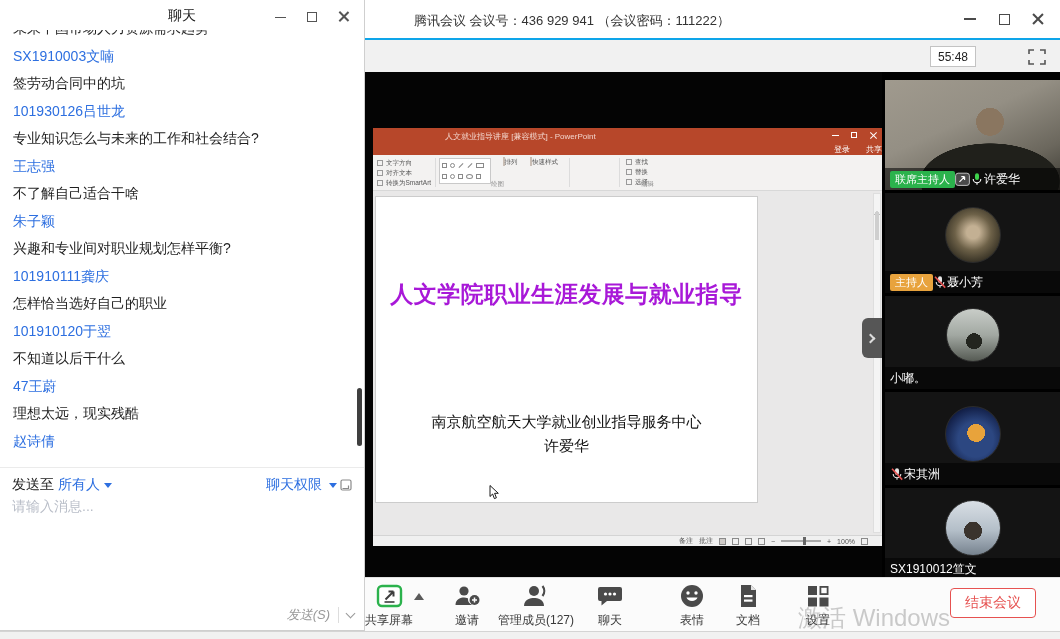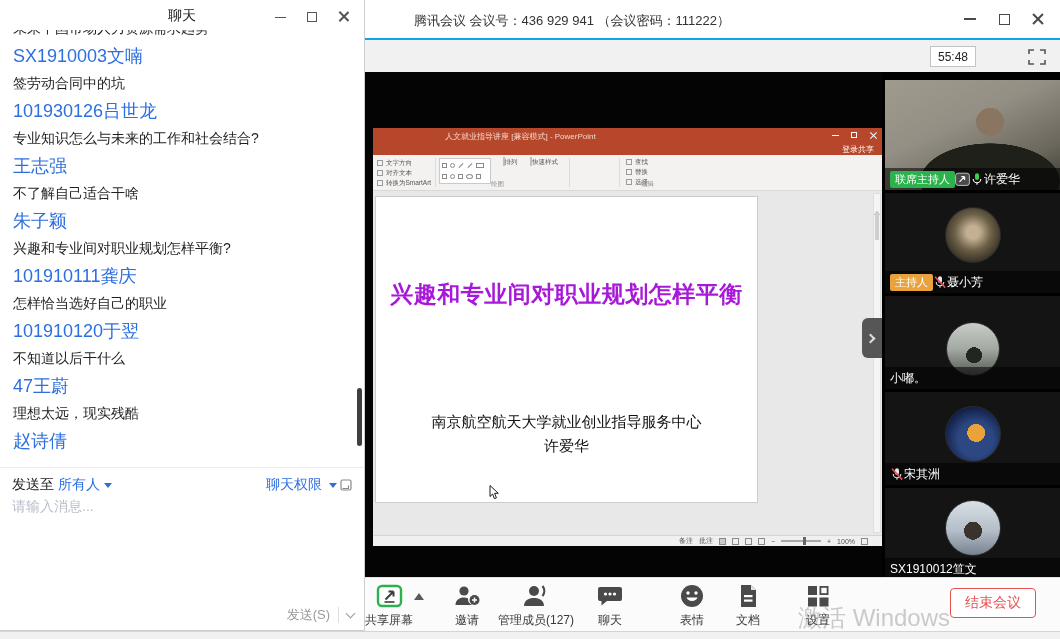--- a/index.html
+++ b/index.html
@@ -25,21 +25,21 @@
 
   
   .ppt { position:absolute; left:373px; top:128px; width:509px; height:418px; background:#e9e8e8; z-index:1; }
   .ppt-titlebar { height:15px; background:#b7472a; position:relative; }
   .ppt-title { position:absolute; left:72px; top:3px; font-size:8px; color:#f3d5cc; white-space:nowrap; }
   .ppt-ctl { position:absolute; right:4px; top:2px; display:flex; gap:9px; align-items:center; }
   .pc { width:10px; height:10px; display:flex; align-items:center; justify-content:center; }
   .pc .ic-min { width:7px; border-bottom-color:#fff; border-bottom-width:1px; }
   .pc .ic-max { width:6px; height:6px; border:1px solid #fff; }
   .pc .ic-close{ width:7px; height:7px; } .pc .ic-close::before,.pc .ic-close::after{ left:3px; top:-1px; width:1px; height:9px; background:#fff; }
-  .ppt-account { height:12px; background:#b7472a; display:flex; justify-content:flex-end; align-items:center; gap:0; padding-right:8px; }
+  .ppt-account { height:12px; background:#b7472a; display:flex; justify-content:flex-end; align-items:center; gap:16px; }
   .ppt-account span { font-size:8px; color:#fff; }
   .ppt-ribbon { height:36px; background:#f3f2f1; border-bottom:1px solid #d8d8d8; position:relative; font-size:6.5px; color:#555; }
   .rb-left { position:absolute; left:4px; top:3px; }
   .rb-left .rrow { display:flex; align-items:center; gap:3px; height:10px; }
   .rsq { width:6px; height:6px; border:1px solid #9a9a9a; display:inline-block; }
   .rb-gallery { position:absolute; left:66px; top:3px; width:52px; height:26px; background:#fff; border:1px solid #c9c9c9; padding:1px 2px; display:flex; flex-direction:column; justify-content:space-around; }
   .shrow { display:flex; gap:3px; align-items:center; }
   .shp { width:5px; height:5px; border:1px solid #8a8a8a; display:inline-block; }
   .shp.round { border-radius:50%; } .shp.slash { border:none; border-bottom:1px solid #8a8a8a; transform:rotate(-45deg); height:0; }
   .rb-btn { position:absolute; top:3px; width:30px; text-align:center; }
@@ -61,21 +61,21 @@
   .vbox { width:7px; height:7px; border:1px solid #8a8a8a; display:inline-block; }
   .vbox.sel { background:#cfcbc8; }
   .zoomline { width:40px; height:2px; background:#a9a9a9; position:relative; display:inline-block; }
   .zoomline i { position:absolute; left:55%; top:-3px; width:3px; height:8px; background:#666; }
 
   
   .collapse-tab { position:absolute; left:862px; top:318px; width:20px; height:40px; background:#565656; border-radius:6px 0 0 6px; z-index:2; display:flex; align-items:center; justify-content:center; }
   .chev-right { width:7px; height:7px; border-top:2px solid #dcdcdc; border-right:2px solid #dcdcdc; transform:rotate(45deg); margin-right:3px; }
   .sidebar { position:absolute; left:882px; top:72px; width:178px; height:505px; background:#000; z-index:1; padding-top:8px; overflow:hidden; }
   .thumb { position:relative; width:175px; margin:0 0 3px 3px; background:#141414; overflow:hidden; display:flex; justify-content:center; }
-  .thumb.p1 { height:110px; } .thumb.p2 { height:100px; } .thumb.p3 { height:93px;align-items:center; } .thumb.p4 { height:93px; } .thumb.p5 { height:92px; }
+  .thumb.p1 { height:110px; } .thumb.p2 { height:100px; } .thumb.p3 { height:93px; } .thumb.p4 { height:93px; } .thumb.p5 { height:92px; }
   .video-fill { position:absolute; inset:0;
      background: radial-gradient(ellipse 70px 38px at 60% 92%, #20201b 0 99%, transparent 100%),
                  radial-gradient(circle 14px at 60% 38%, #8a7660 0 99%, transparent 100%),
                  linear-gradient(155deg, #a09a8e 0%, #948f84 40%, #6b675d 75%, #3c3a33 100%); }
   .avatar { width:56px; height:56px; border-radius:50%; margin-top:14px; border:1px solid #2c2c2c; }
   .p2 .avatar { background: radial-gradient(circle at 50% 45%, #c3b093 0 16%, #6d6148 45%, #2e2a1f 80%); }
   .p3 .avatar { width:54px; height:54px; margin-top:12px; background: radial-gradient(circle 8px at 52% 62%, #23251f 0 99%, transparent 100%), linear-gradient(180deg, #c9cdc8 0%, #a2a8a2 50%, #565b54 100%); }
   .p4 .avatar { background: radial-gradient(circle 9px at 56% 48%, #e8a33b 0 99%, transparent 100%), radial-gradient(circle at 55% 60%, #2c4781 0 40%, #111d44 75%, #0a1330 100%); }
   .p5 .avatar { margin-top:12px; background: radial-gradient(circle 9px at 50% 55%, #3a332d 0 99%, transparent 100%), linear-gradient(180deg, #d9dfe5 0%, #b3bec8 55%, #76828e 100%); }
   .name-bar { position:absolute; left:0; right:0; bottom:0; height:22px; background:rgba(0,0,0,0.55); display:flex; align-items:center; gap:0; padding:0 5px; }
@@ -99,34 +99,34 @@
 
   
   .chat { position:absolute; left:0; top:0; width:365px; height:631px; background:#fff; border-right:1px solid #cfcfcf; border-bottom:1px solid #cfcfcf; z-index:40; }
   .chat-titlebar { position:absolute; left:0; top:0; width:100%; height:30px; background:#fff; z-index:3; }
   .chat-title { position:absolute; left:0; top:7px; width:100%; text-align:center; font-size:14px; color:#1a1a1a; }
   .chat-titlebar .winctl { right:10px; top:7px; gap:12px; }
   .chat-titlebar .ic-min{ width:11px; border-bottom-width:1.5px; border-color:#555; }
   .chat-titlebar .ic-max{ width:10px; height:10px; border-width:1.2px; border-color:#555; }
   .chat-titlebar .ic-close::before,.chat-titlebar .ic-close::after{ background:#555; width:1.5px; height:13px; }
   .msg-list { position:absolute; left:13px; top:26px; width:330px; height:429px; overflow:hidden; z-index:1; }
-  .msg-name { font-size:18px; color:#2d6fe0; line-height:17px; margin:11px 0 10px; }
+  .msg-name { font-size:14px; color:#2d6fe0; line-height:17px; margin:11px 0 10px; }
   .msg-text { font-size:14px; color:#1f1f1f; line-height:17px; }
   .msg.partial { margin-top:-6px; }
   .chat-scroll-thumb { position:absolute; right:2px; top:388px; width:5px; height:58px; background:#3f3f3f; border-radius:3px; z-index:2; }
   .chat-footer { position:absolute; left:0; top:467px; width:100%; border-top:1px solid #ebebeb; }
   .send-to-row { display:flex; align-items:center; padding:8px 12px 0 12px; font-size:14px; }
   .send-to-label { color:#1a1a1a; }
   .blue { color:#2d6fe0; }
   .caret-down { width:0; height:0; border-left:4px solid transparent; border-right:4px solid transparent; border-top:5px solid #2d6fe0; display:inline-block; margin-left:4px; }
   .perm { margin-left:auto; display:flex; align-items:center; gap:3px; }
   .chat-input { position:absolute; left:12px; top:495px; width:330px; height:22px; border:none; outline:none; font-size:14px; color:#333; font-family:"Liberation Sans", sans-serif; }
   .chat-input::placeholder { color:#b9bec8; }
   .send-row { position:absolute; right:10px; top:606px; display:flex; align-items:center; gap:8px; }
-  .send-btn { font-size:13px; color:#999; }
+  .send-btn { font-size:13px; color:#999;font-style:italic; }
   .send-div { width:1px; height:16px; background:#ddd; }
   .chev-down { width:7px; height:7px; border-right:1.5px solid #999; border-bottom:1.5px solid #999; transform:rotate(45deg); margin-top:-3px; }
 </style>
 </head>
 <body>
 
 <div id="stage">
 
   <div class="mw-titlebar">
     <div class="mw-title">腾讯会议 会议号：436 929 941 （会议密码：111222）</div>
@@ -218,21 +218,21 @@
         <div class="rrow">
             <span class="rsq"></span>
             <span>选择</span>
           </div>
       </div>
       <span class="rb-gl" style="left:118px">绘图</span>
       <span class="rb-gl" style="left:268px">编辑</span>
     </div>
     <div class="ppt-canvas">
       <div class="slide">
-        <div class="slide-title" style="color: rgb(168, 24, 216);">兴趣和专业间对职业规划怎样平衡</div>
+        <div class="slide-title" style="color: rgb(168, 24, 216);">人文学院职业生涯发展与就业指导</div>
         <div class="slide-org">南京航空航天大学就业创业指导服务中心</div>
         <div class="slide-presenter">许爱华</div>
         <span class="slide-cursor">
           <svg width="11" height="15" viewBox="0 0 11 15">
               <path d="M1 0.5 L1 11.5 L3.6 9 L5.4 13.6 L7.4 12.8 L5.6 8.3 L9.3 8.3 Z" fill="#fff" stroke="#000" stroke-width="0.9"></path>
             </svg>
         </span>
       </div>
       <div class="ppt-scroll"><span class="up"></span><span class="thumb"></span></div>
     </div>

